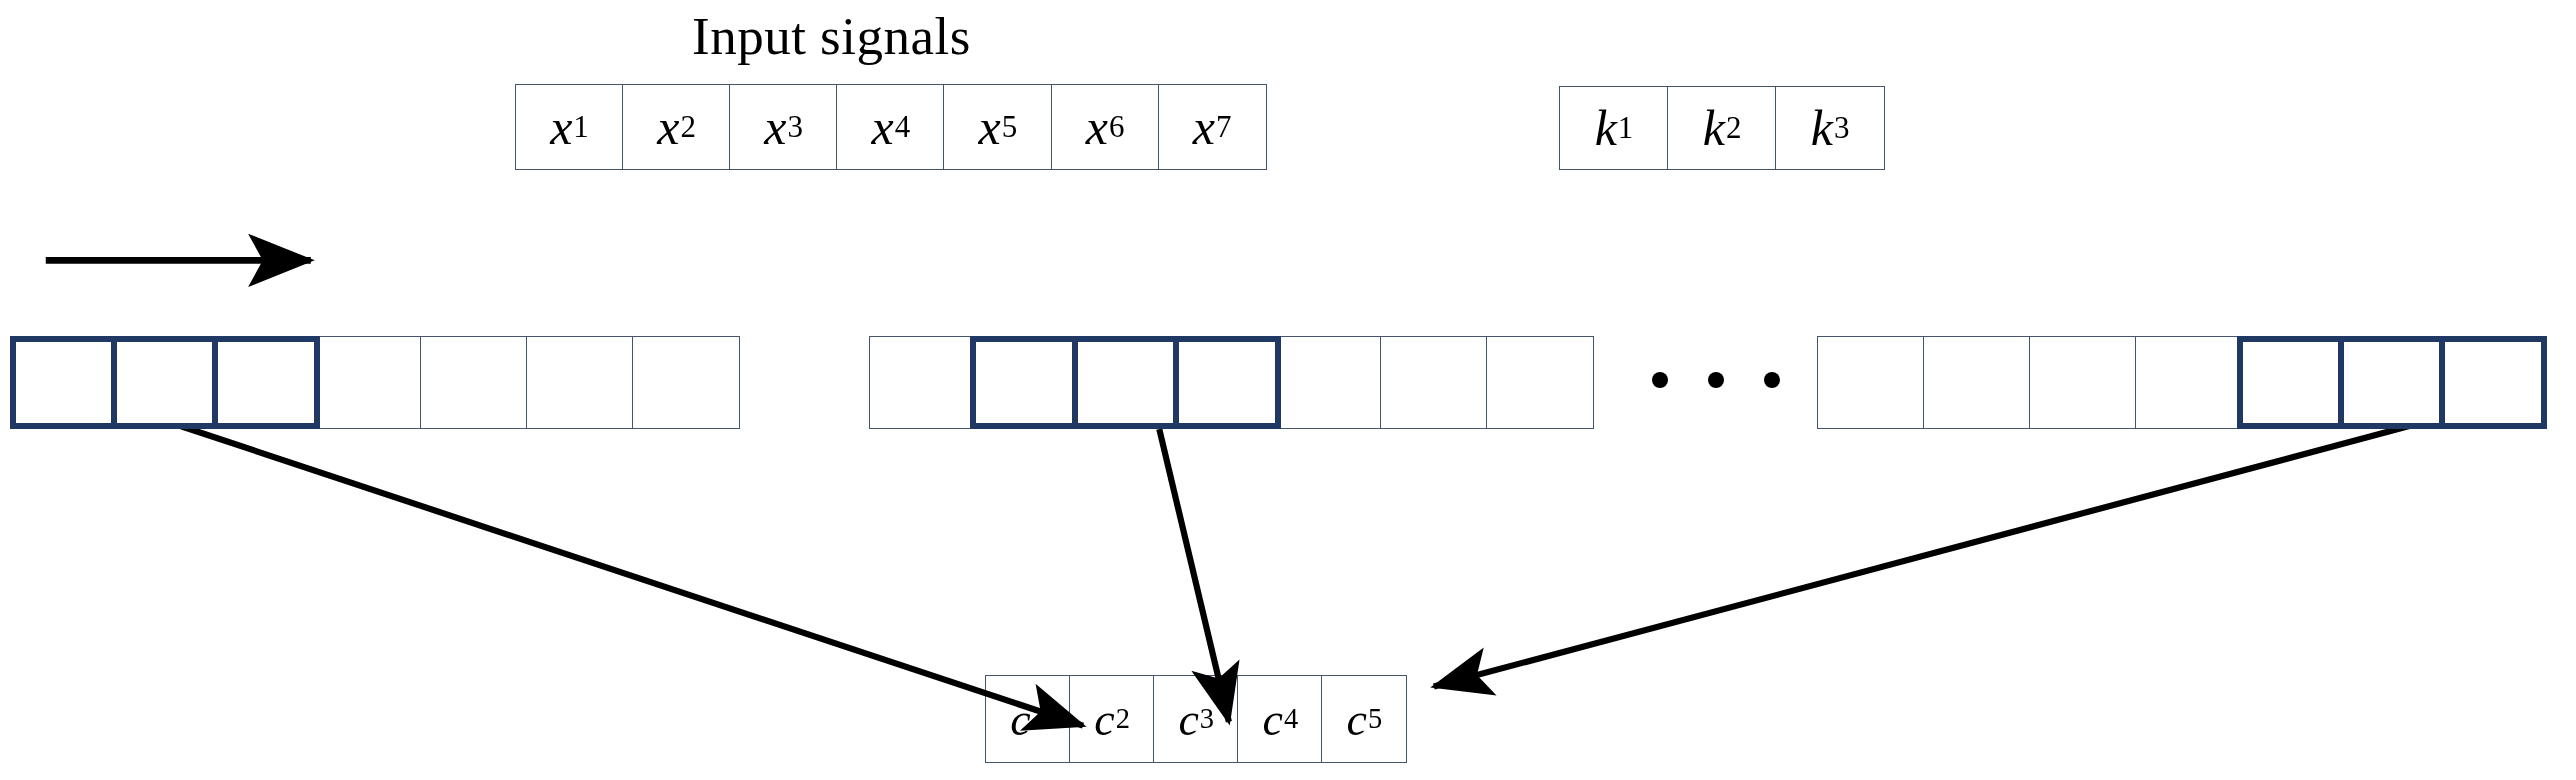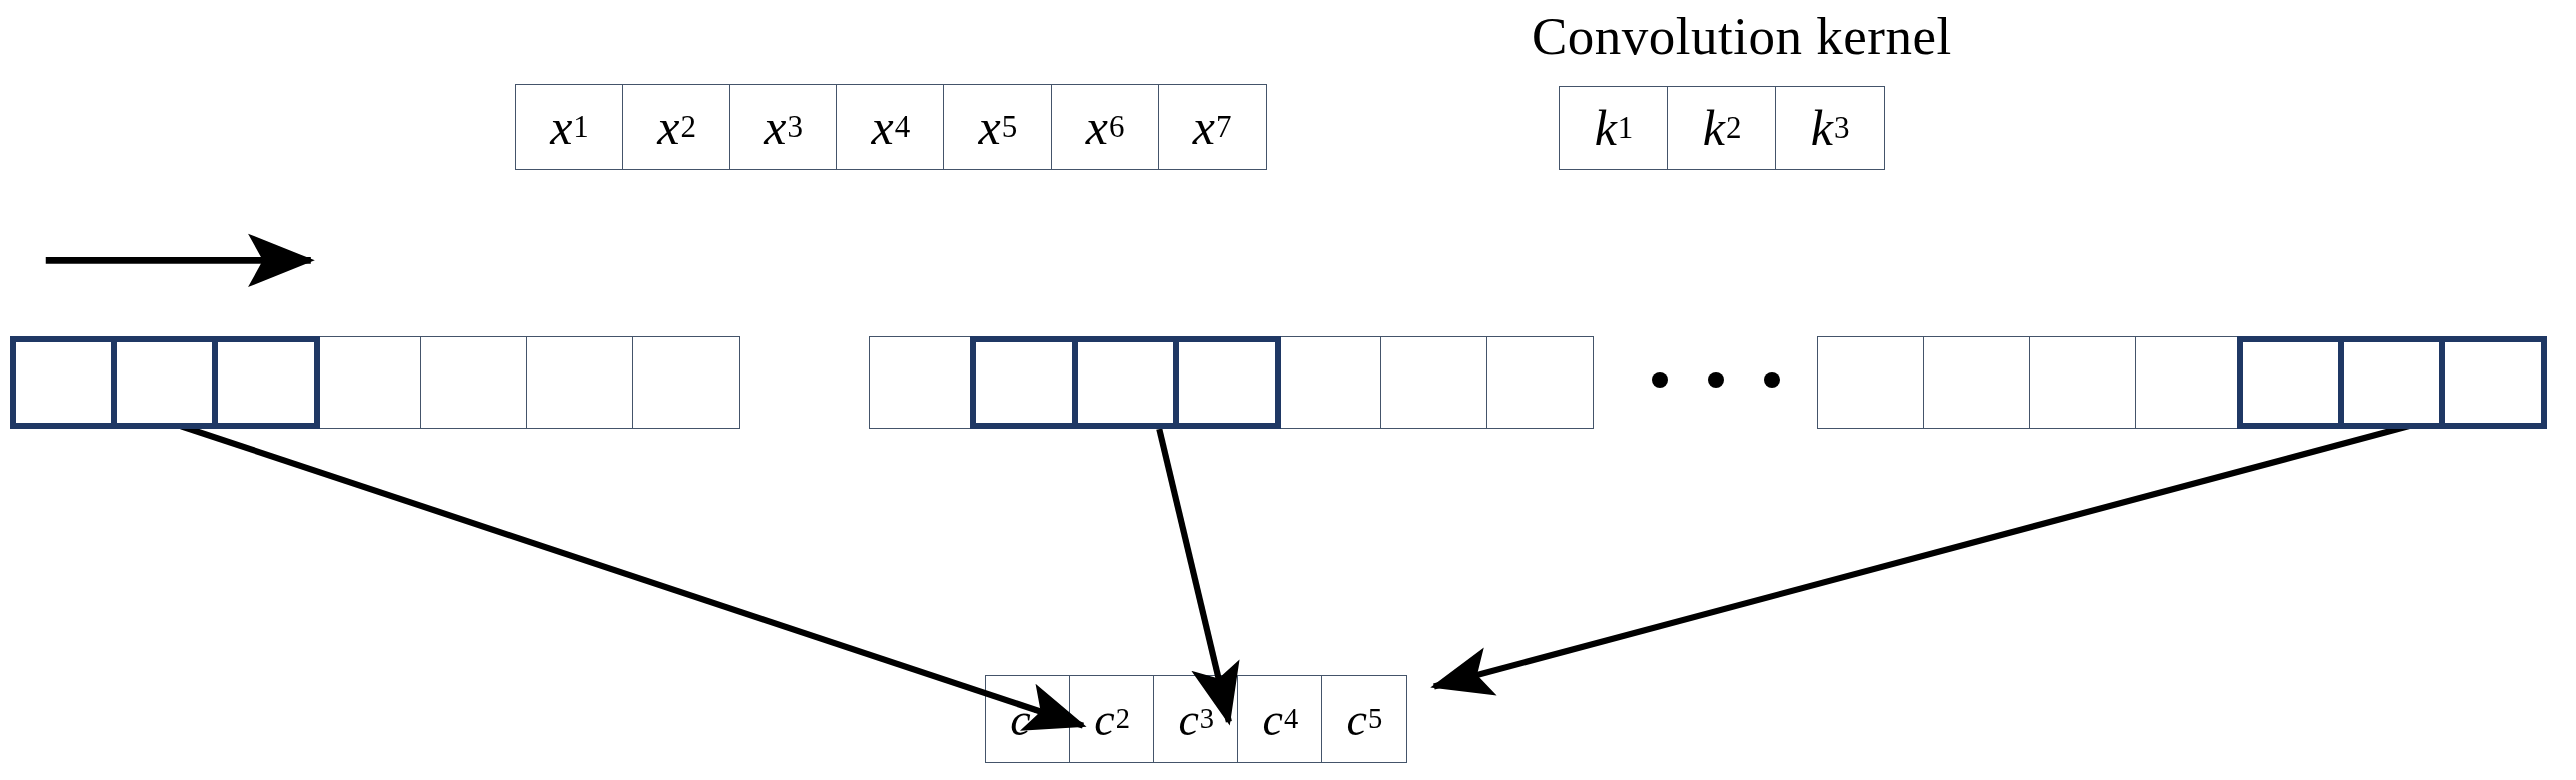--- a/index.html
+++ b/index.html
@@ -81,22 +81,22 @@
     left:0;top:0;
     width:2576px;height:781px;
     pointer-events:none;
   }
 </style>
 </head>
 <body>
 
 <div id="stage">
 
-
-  <div class="title" style="left:1532px;top:5.7px;">Convolution kernel</div>
+  <div class="title" style="left:692px;top:5.7px;">Input signals</div>
+
 
   <div class="row" id="input-row" style="left:515px;top:84px;">
     <div class="cell">
         <span>x</span>
         <sub>1</sub>
       </div>
     <div class="cell">
         <span>x</span>
         <sub>2</sub>
       </div>

